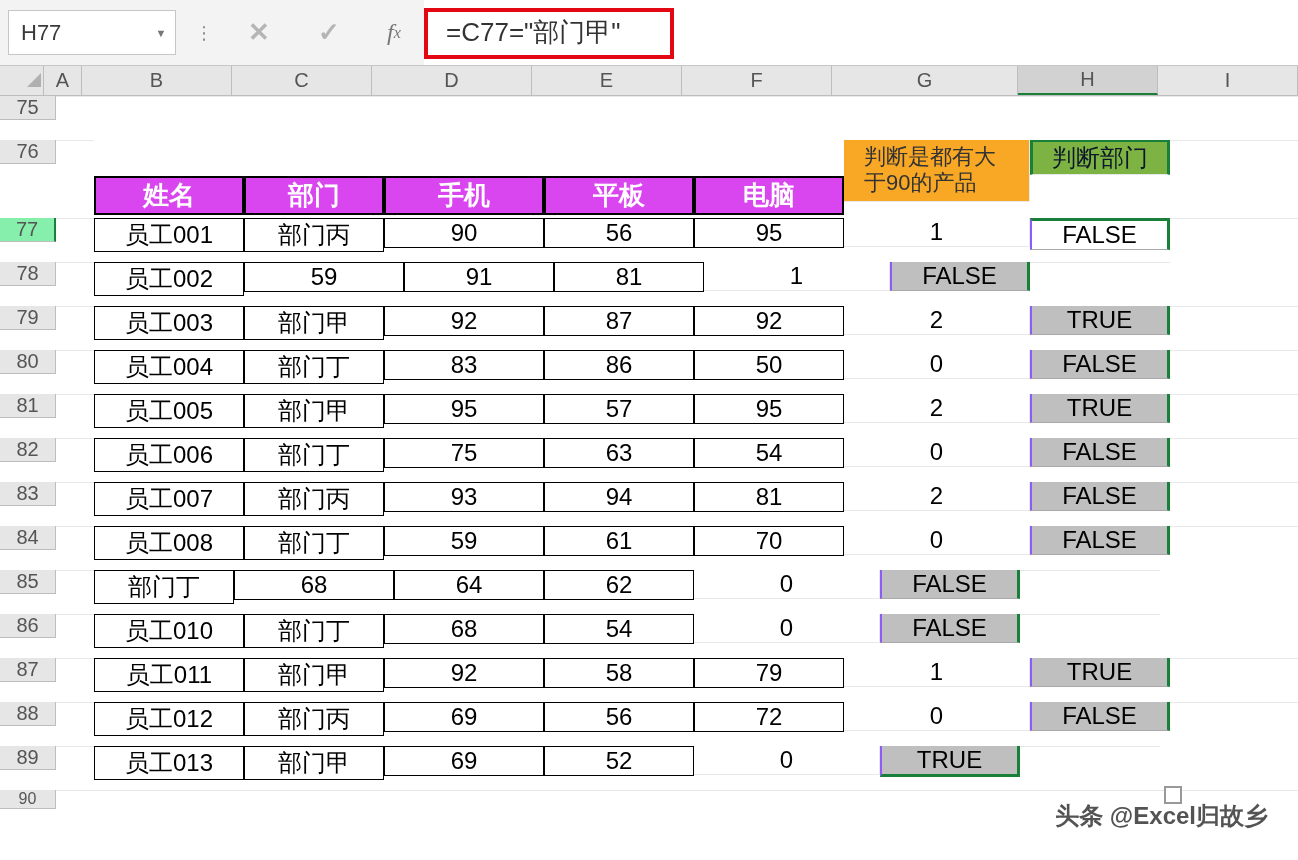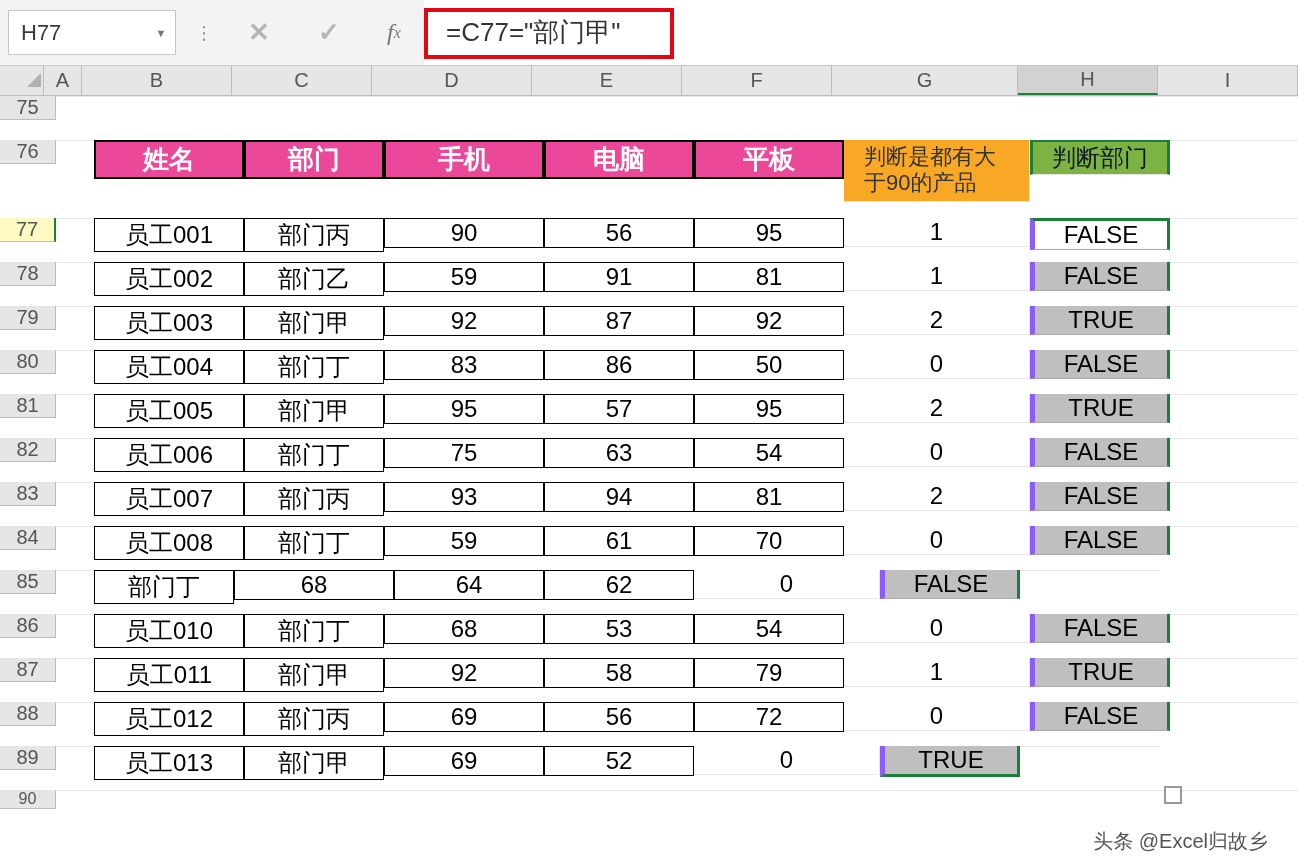--- a/index.html
+++ b/index.html
@@ -143,21 +143,21 @@
     border-bottom: 1px solid #bdbdbd;
     display: flex;
     align-items: center;
     justify-content: center;
     font-size: 20px;
     color: #555;
     background: #e6e6e6;
     flex-shrink: 0;
   }
   .row-h.sel {
-    background: #fef9c3;
+    background: #86efac;
     border-right: 2px solid #188038;
   }
   .cell {
     border-right: 1px solid #e8e8e8;
     border-bottom: 1px solid #e8e8e8;
     font-size: 22px;
     display: flex;
     align-items: center;
     justify-content: center;
     background: #fff;
@@ -170,42 +170,42 @@
   .cB { width: 150px; flex-shrink:0; }
   .cC { width: 140px; flex-shrink:0; }
   .cD { width: 160px; flex-shrink:0; }
   .cE { width: 150px; flex-shrink:0; }
   .cF { width: 150px; flex-shrink:0; }
   .cG { width: 186px; flex-shrink:0; }
   .cH { width: 140px; flex-shrink:0; }
   .cI { width: 140px; flex-shrink:0; }
 
   
-  .hdr-blue { background: #ec4899; color: #fff; font-weight: bold; font-size: 26px; border: 2px solid #000; }
+  .hdr-blue { background: #d946ef; color: #fff; font-weight: bold; font-size: 26px; border: 2px solid #000; margin-top: 36px; }
   .hdr-orange { background: #f9a825; color: #333; font-size: 22px; text-align: left; justify-content: flex-start; padding: 4px 20px; white-space: normal; line-height: 1.2;}
   .hdr-green { background: #7cb342; color: #0f172a; font-size: 24px; border-top:2px solid #188038; border-right:3px solid #188038; border-left:3px solid #188038;}
   .dcell { border: 1px solid #000; background:#fff; font-size: 24px;}
   .gcell { border-bottom: 1px solid #e8e8e8; font-size: 24px; }
-  .hcell { background: #bfbfbf; border-bottom: 1px solid #a8a8a8; font-size: 24px; border-left:5px solid #8b5cf6; border-right:3px solid #188038;}
+  .hcell { background: #bfbfbf; border-bottom: 1px solid #a8a8a8; font-size: 24px; border-left:2px solid #8b5cf6; border-right:3px solid #188038;}
   .hcell.first { background:#fff; border-top:3px solid #188038; }
   .hcell.last { border-bottom:3px solid #188038; }
 
   .r75 { height: 44px; }
   .rhdr { height: 78px; }
   .rdata { height: 44px; }
   .r90 { height: 22px; }
 
   .watermark {
     position: absolute;
     right: 30px;
-    bottom: 5px;
-    font-size: 20px;
+    bottom: 28px;
+    font-size: 24px;
     color: rgba(40,40,40,0.8);
     text-shadow: 0 0 4px #fff, 0 0 4px #fff;
-    font-weight: 400;
+    font-weight: 700;
     pointer-events: none;
   }
   .fill-handle {
     position:absolute;
     width: 18px; height: 18px;
     border: 2px solid #999;
     background: #fff;
     right: 116px;
     bottom: 8px;
   }
@@ -260,22 +260,22 @@
       <div class="cell cH"></div>
       <div class="cell cI"></div>
     </div>
 
     <div class="row rhdr">
       <div class="row-h">76</div>
       <div class="cell cA"></div>
       <div class="cell cB hdr-blue">姓名</div>
       <div class="cell cC hdr-blue">部门</div>
       <div class="cell cD hdr-blue">手机</div>
+      <div class="cell cF hdr-blue">平板</div>
       <div class="cell cE hdr-blue">电脑</div>
-      <div class="cell cF hdr-blue">平板</div>
       <div class="cell cG hdr-orange">判断是都有大于90的产品</div>
       <div class="cell cH hdr-green">判断部门</div>
       <div class="cell cI"></div>
     </div>
 
     <div id="data-rows">
         <div class="row rdata">
           <div class="row-h sel">77</div>
           <div class="cell cA"></div>
           <div class="cell cB dcell">员工001</div>
@@ -284,21 +284,20 @@
           <div class="cell cE dcell">56</div>
           <div class="cell cF dcell">95</div>
           <div class="cell cG gcell">1</div>
           <div class="cell cH hcell first">FALSE</div>
           <div class="cell cI"></div>
         </div>
         <div class="row rdata">
           <div class="row-h">78</div>
           <div class="cell cA"></div>
           <div class="cell cB dcell">员工002</div>
-          <div class="cell cC dcell">部门乙</div>
           <div class="cell cD dcell">59</div>
           <div class="cell cE dcell">91</div>
           <div class="cell cF dcell">81</div>
           <div class="cell cG gcell">1</div>
           <div class="cell cH hcell">FALSE</div>
           <div class="cell cI"></div>
         </div>
         <div class="row rdata">
           <div class="row-h">79</div>
           <div class="cell cA"></div>
@@ -381,21 +380,20 @@
           <div class="cell cG gcell">0</div>
           <div class="cell cH hcell">FALSE</div>
           <div class="cell cI"></div>
         </div>
         <div class="row rdata">
           <div class="row-h">86</div>
           <div class="cell cA"></div>
           <div class="cell cB dcell">员工010</div>
           <div class="cell cC dcell">部门丁</div>
           <div class="cell cD dcell">68</div>
-          <div class="cell cE dcell">53</div>
           <div class="cell cF dcell">54</div>
           <div class="cell cG gcell">0</div>
           <div class="cell cH hcell">FALSE</div>
           <div class="cell cI"></div>
         </div>
         <div class="row rdata">
           <div class="row-h">87</div>
           <div class="cell cA"></div>
           <div class="cell cB dcell">员工011</div>
           <div class="cell cC dcell">部门甲</div>

